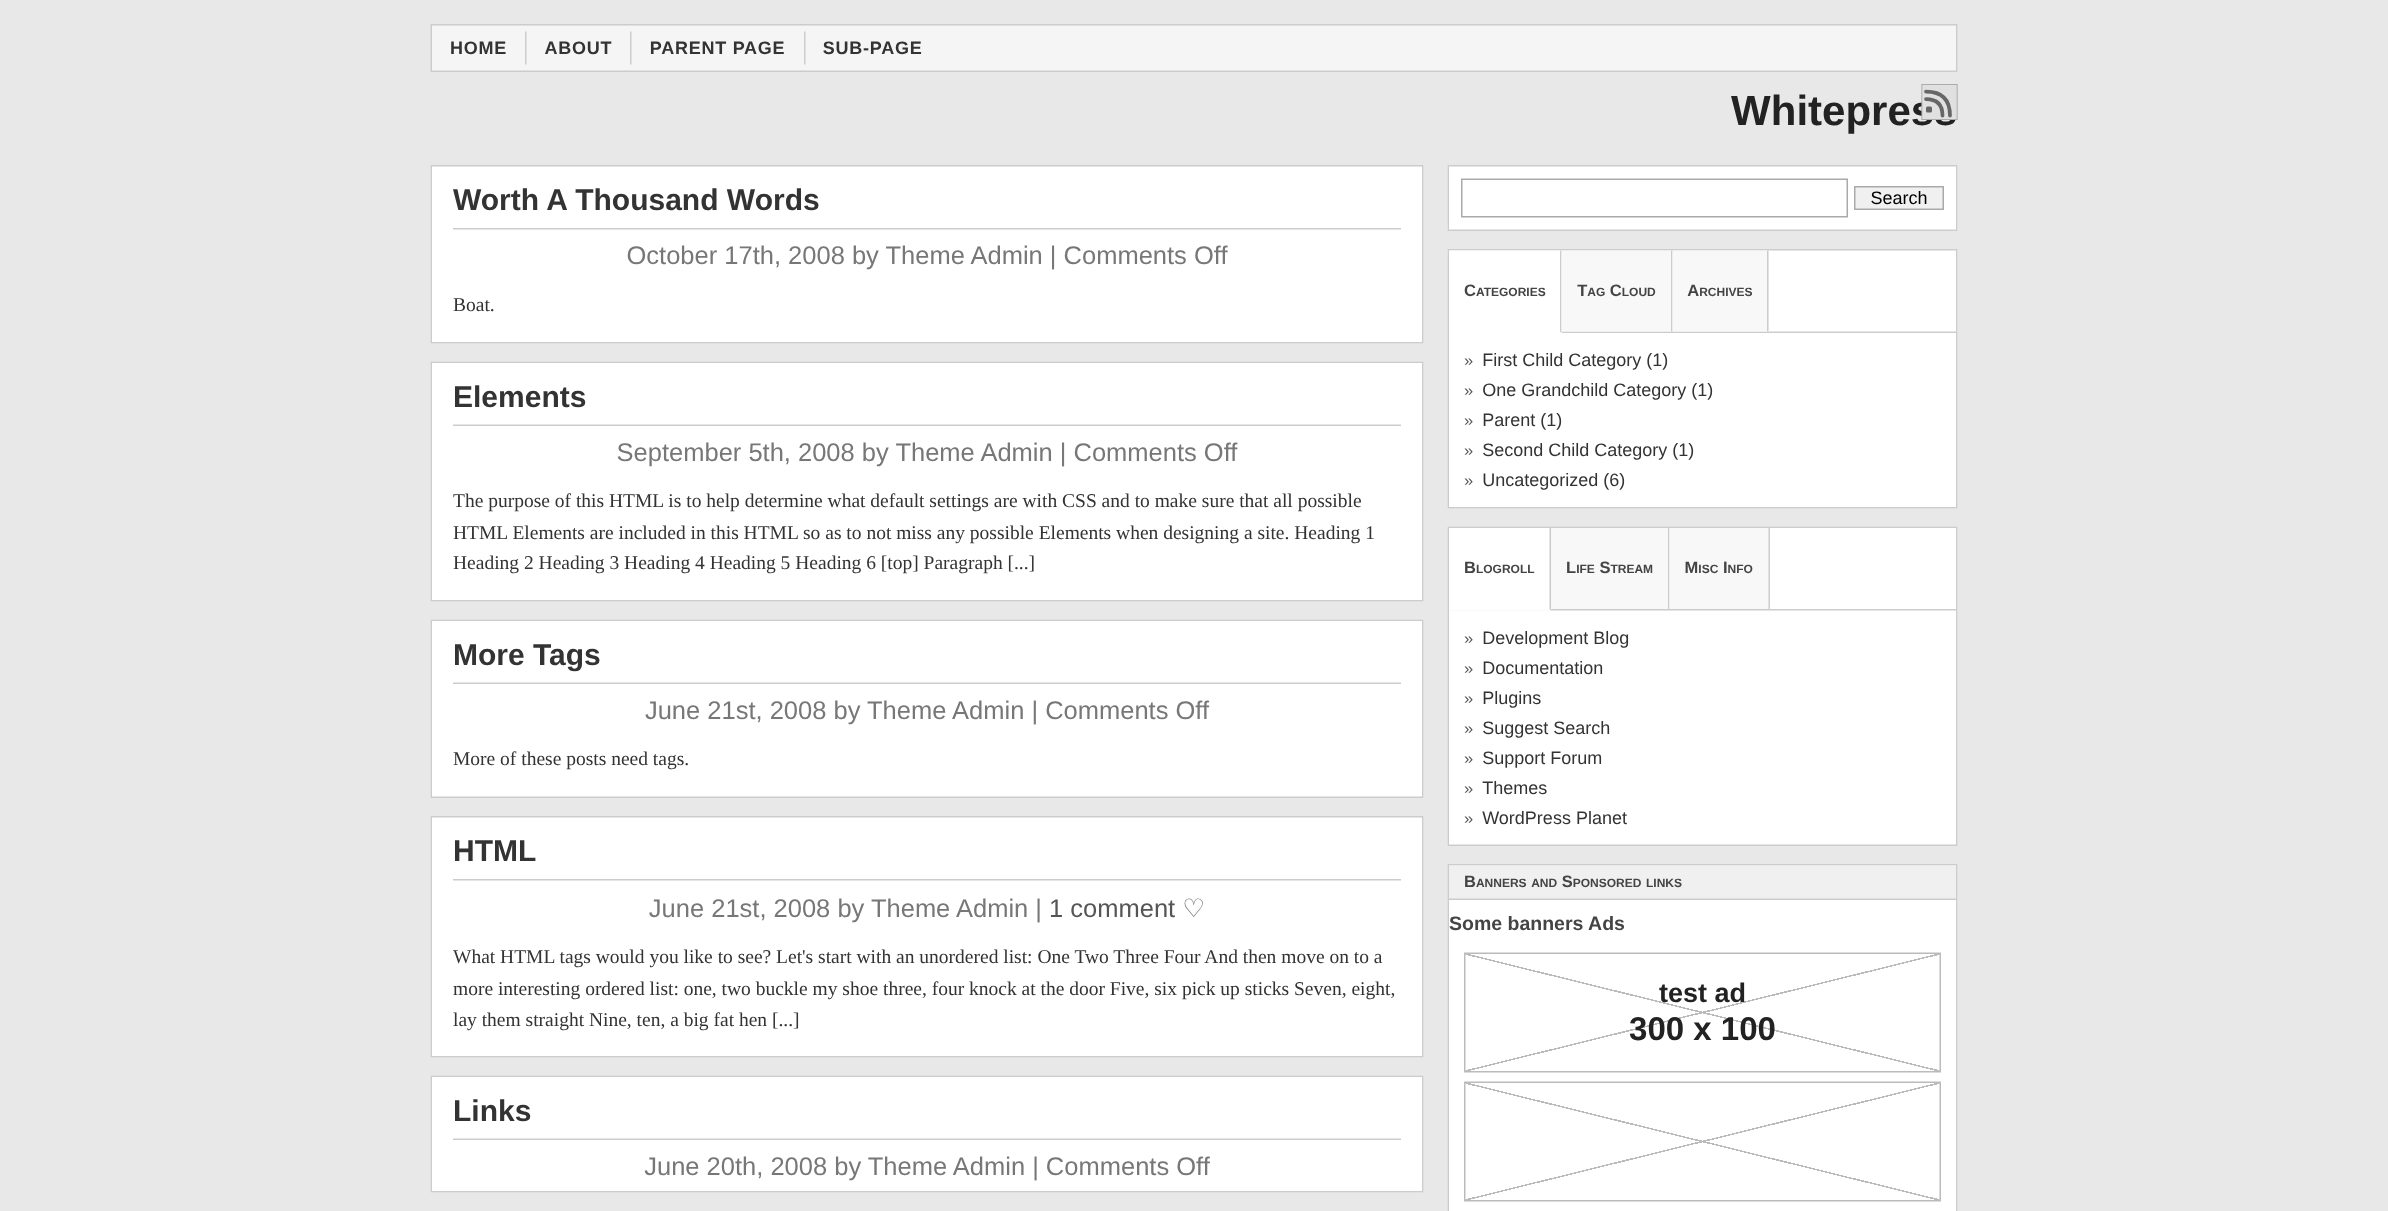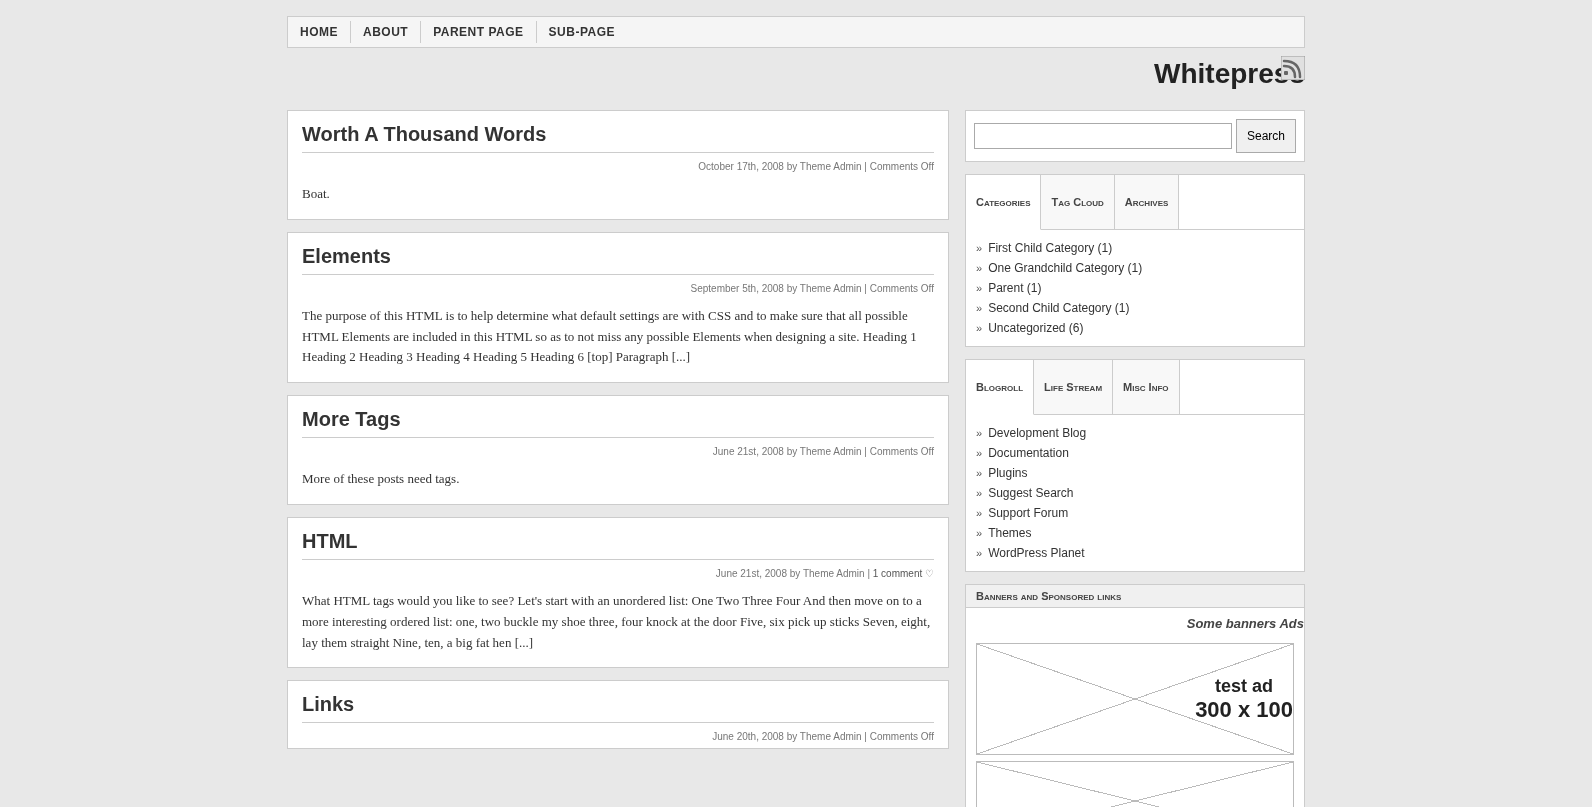--- a/index.html
+++ b/index.html
@@ -78,22 +78,22 @@
       color: #333;
       padding: 12px 14px 6px 14px;
       font-family: Arial, sans-serif;
     }
     .post-divider {
       border: none;
       border-top: 1px solid #ccc;
       margin: 0 14px 6px 14px;
     }
     .post-meta {
-      text-align: right;
-      font-size: 10px;
+      text-align: center;
+      font-size: 17px;
       color: #777;
       padding: 2px 14px 6px 14px;
       font-family: Arial, sans-serif;
     }
     .post-meta a { color: #555; }
     .post-content {
       padding: 6px 14px 14px 14px;
       font-size: 13px;
       line-height: 1.6;
       color: #333;
@@ -112,21 +112,21 @@
       align-items: center;
     }
     .search-input {
       flex: 1;
       height: 26px;
       border: 1px solid #aaa;
       padding: 2px 4px;
       font-size: 12px;
     }
     .search-button {
-      height: 34px;
+      height: 16px;
       padding: 0 10px;
       background: #f0f0f0;
       border: 1px solid #aaa;
       font-size: 12px;
       cursor: pointer;
       font-family: Arial, sans-serif;
     }
     .tab-bar {
       display: flex;
       border-bottom: 1px solid #ccc;
@@ -176,37 +176,36 @@
       background: #f0f0f0;
       border-bottom: 1px solid #ccc;
       padding: 5px 10px;
       font-size: 11px;
       font-family: Arial, sans-serif;
       font-variant: small-caps;
       font-weight: bold;
       color: #444;
     }
     .banner-ad-label {
-      text-align: right;
+      text-align: left;
       font-size: 13px;
       font-family: Arial, sans-serif;
       font-weight: bold;
       color: #444;
       padding: 8px 0 6px 0;
-      font-style: italic;
     }
     .banner-ad-box {
       margin: 6px 10px;
       border: 1px solid #bbb;
-      height: 112px;
+      height: 80px;
       position: relative;
       background: #fff;
       display: flex;
       align-items: center;
-      justify-content: flex-end;
+      justify-content: center;
     }
     .banner-ad-box::before {
       content: '';
       position: absolute;
       top: 0; left: 0; right: 0; bottom: 0;
       background: linear-gradient(to bottom right, transparent calc(50% - 0.5px), #bbb calc(50% - 0.5px), #bbb calc(50% + 0.5px), transparent calc(50% + 0.5px)),
                   linear-gradient(to top right, transparent calc(50% - 0.5px), #bbb calc(50% - 0.5px), #bbb calc(50% + 0.5px), transparent calc(50% + 0.5px));
     }
     .banner-ad-text {
       position: relative;

